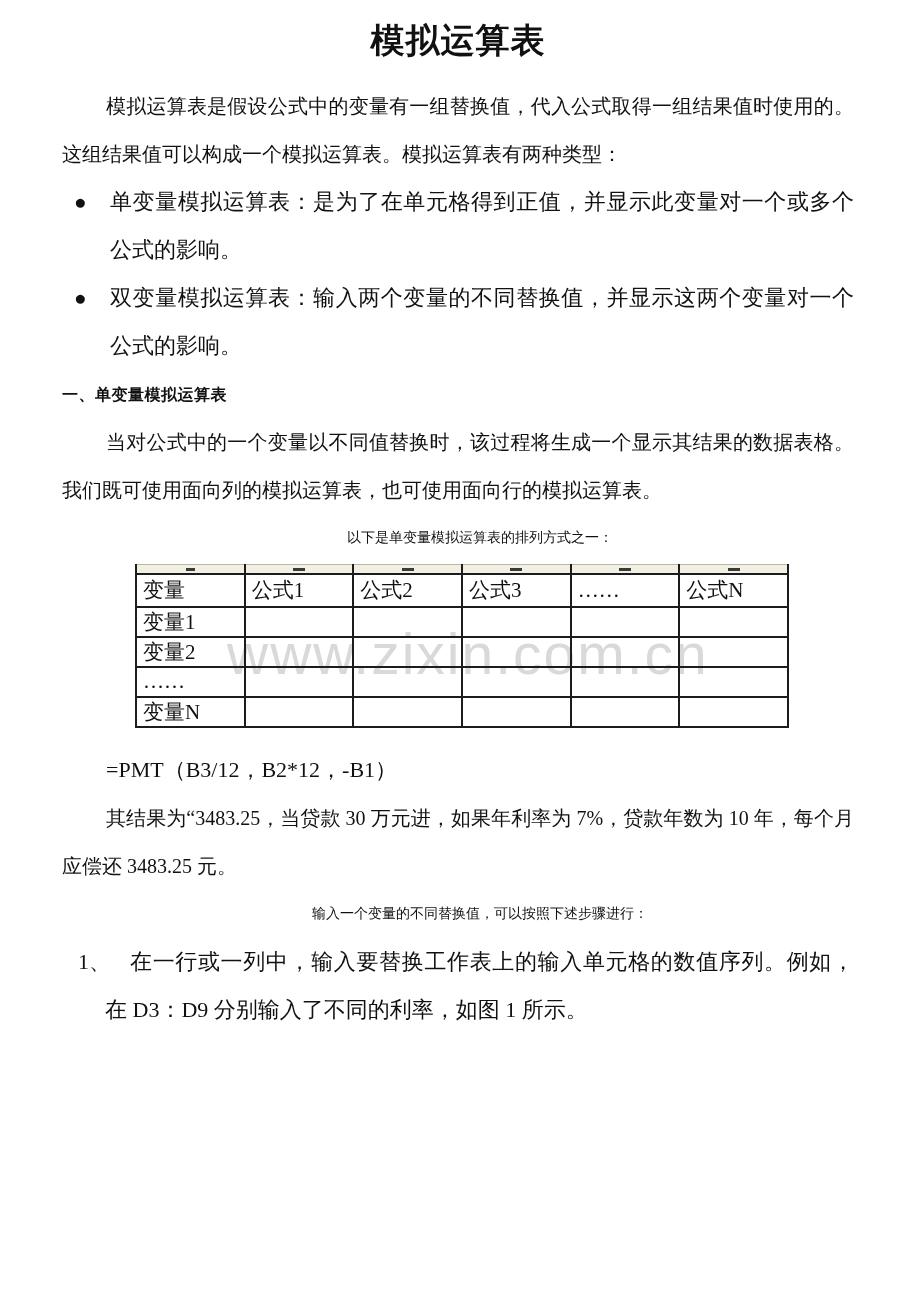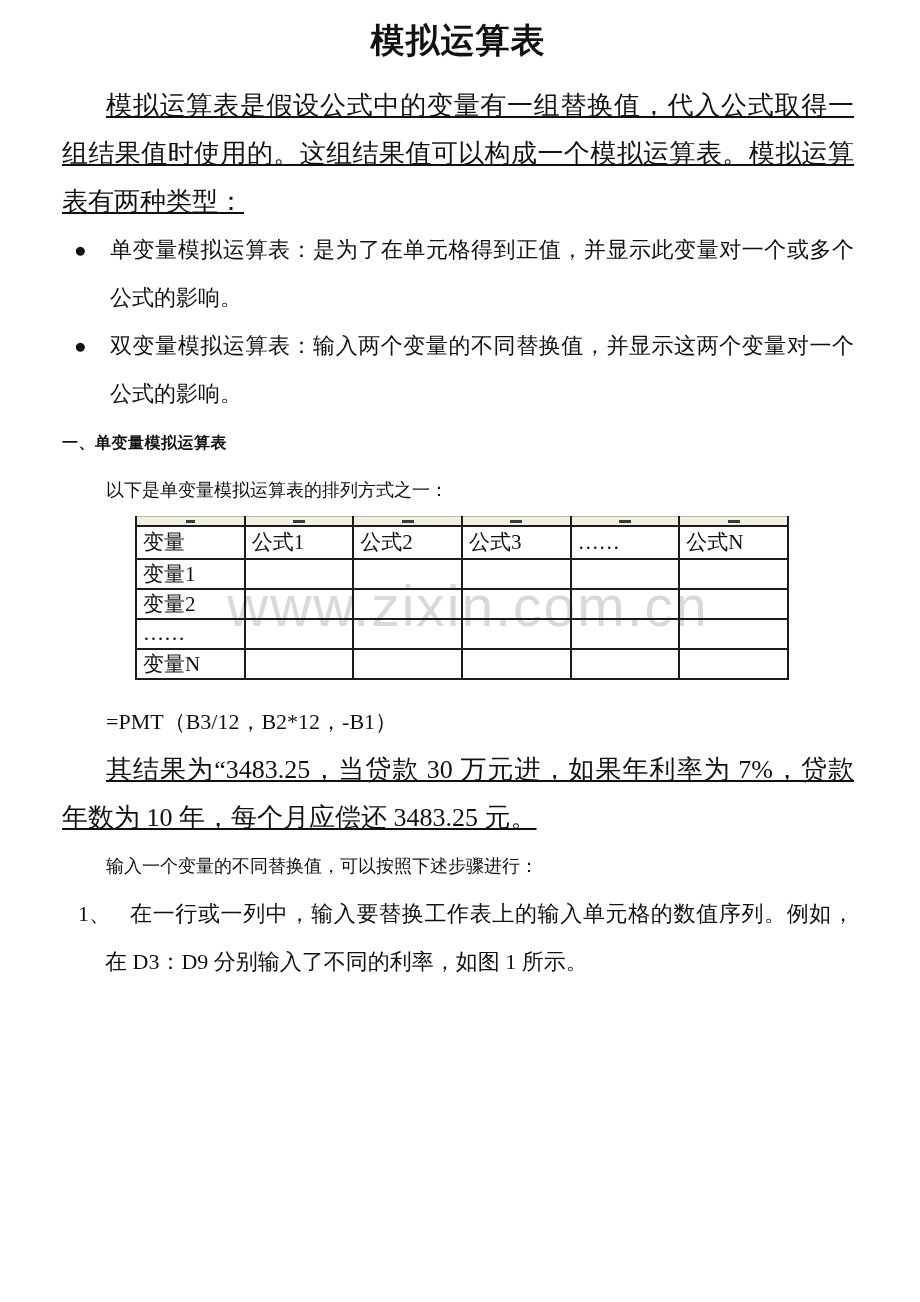--- a/index.html
+++ b/index.html
@@ -17,25 +17,24 @@
   }
   .doc-title {
     font-size: 34px;
     font-weight: bold;
     text-align: center;
     line-height: 46px;
     margin-bottom: 18px;
     letter-spacing: 1px;
   }
   p.body-par {
-    font-size: 26px;
+    font-size: 20px;
     line-height: 48px;
     text-align: justify;
     text-indent: 44px;
-    text-decoration: underline;
   }
   ul.bullet-list { list-style: none; }
   ul.bullet-list li {
     position: relative;
     padding-left: 48px;
     font-size: 22px;
     line-height: 48px;
     text-align: justify;
   }
   ul.bullet-list .bullet-dot {
@@ -44,23 +43,24 @@
     font-size: 21px;
   }
   h2.section-heading {
     font-size: 16px;
     font-weight: bold;
     line-height: 46px;
     margin-top: 2px;
     letter-spacing: 0.5px;
   }
   .indent-line {
-    font-size: 18px;
+    font-size: 14px;
     line-height: 48px;
     text-indent: 44px;
+    text-align: center;
   }
   
   .table-figure {
     position: relative;
     margin: 2px 0 18px 73px;
     width: 654px;
   }
   .watermark {
     position: absolute;
     left: 92px; top: 57px;
@@ -140,20 +140,21 @@
       <span>单变量模拟运算表：是为了在单元格得到正值，并显示此变量对一个或多个公式的影响。</span>
     </li>
     <li>
       <span class="bullet-dot">●</span>
       <span>双变量模拟运算表：输入两个变量的不同替换值，并显示这两个变量对一个公式的影响。</span>
     </li>
   </ul>
 
   <h2 class="section-heading">一、单变量模拟运算表</h2>
 
+  <p class="body-par">当对公式中的一个变量以不同值替换时，该过程将生成一个显示其结果的数据表格。我们既可使用面向列的模拟运算表，也可使用面向行的模拟运算表。</p>
 
   <p class="indent-line">以下是单变量模拟运算表的排列方式之一：</p>
 
   <div class="table-figure">
     <div class="watermark">www.zixin.com.cn</div>
     <table class="sim-table">
       <tbody>
         <tr class="crop-row">
           <td>
               <div class="crop-mark dots"></div>

